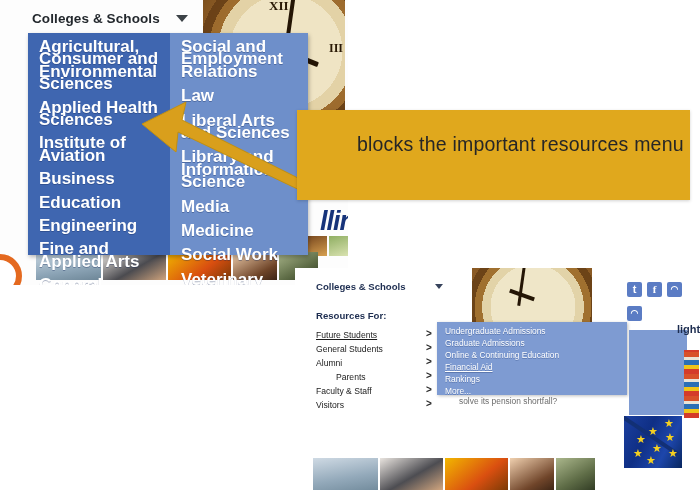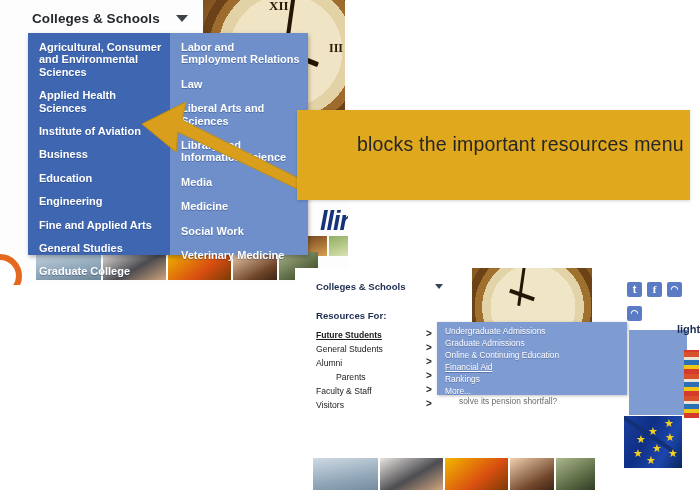--- a/index.html
+++ b/index.html
@@ -63,21 +63,21 @@
     display: flex;
     box-shadow: 1px 2px 4px rgba(0,0,0,.28);
   }
   #mega-col-left {
     width: 142px; height: 100%; background: #3f66b0; padding: 8px 0 0 11px;
   }
   #mega-col-right {
     width: 138px; height: 100%; background: #6e8fca; padding: 8px 0 0 11px;
   }
   .mega-item {
-    color: #ffffff; font-size: 11px; font-weight: bold;
+    color: #ffffff; font-size: 17px; font-weight: bold;
     line-height: 12.4px; margin-bottom: 11px;
     text-shadow: 0 1px 0 rgba(20,40,90,.35);
     cursor: pointer; padding-right: 6px;
   }
   #mega-col-right .mega-item { margin-bottom: 12px; }
 
   
   #gold-arrow { position: absolute; left: 140px; top: 100px; width: 180px; height: 95px; }
 
   
@@ -110,21 +110,21 @@
   }
   .pg-chev {
     position: absolute; width: 0; height: 0;
     border-left: 4px solid transparent; border-right: 4px solid transparent;
     border-top: 5px solid #37435c;
   }
   .res-link {
     position: absolute; font-size: 8.6px; color: #1b1b1b; white-space: nowrap;
     cursor: pointer;
   }
-  .res-link.hot { text-decoration: underline; font-weight: bold; }
+  .res-link.hot { text-decoration: underline; }
   .res-caret {
     position: absolute; font-size: 10px; color: #2a2a2a; font-weight: bold;
     font-family: "Liberation Sans", sans-serif;
   }
   #submenu {
     position: absolute; left: 142px; top: 54px; width: 190px; height: 73px;
     background: #7e9bd2; box-shadow: 1px 1px 3px rgba(0,0,0,.25);
   }
   .sub-item {
     position: absolute; left: 8px; font-size: 8.4px; color: #ffffff;
@@ -219,21 +219,21 @@
         <div class="mega-item">Applied Health Sciences</div>
         <div class="mega-item">Institute of Aviation</div>
         <div class="mega-item">Business</div>
         <div class="mega-item">Education</div>
         <div class="mega-item">Engineering</div>
         <div class="mega-item">Fine and Applied Arts</div>
         <div class="mega-item">General Studies</div>
         <div class="mega-item">Graduate College</div>
       </div>
       <div id="mega-col-right">
-        <div class="mega-item">Labor and Employment Relations</div>
+        <div class="mega-item">Social and Employment Relations</div>
         <div class="mega-item">Law</div>
         <div class="mega-item">Liberal Arts and Sciences</div>
         <div class="mega-item">Library and Information Science</div>
         <div class="mega-item">Media</div>
         <div class="mega-item">Medicine</div>
         <div class="mega-item">Social Work</div>
         <div class="mega-item">Veterinary Medicine</div>
       </div>
     </div>
 

